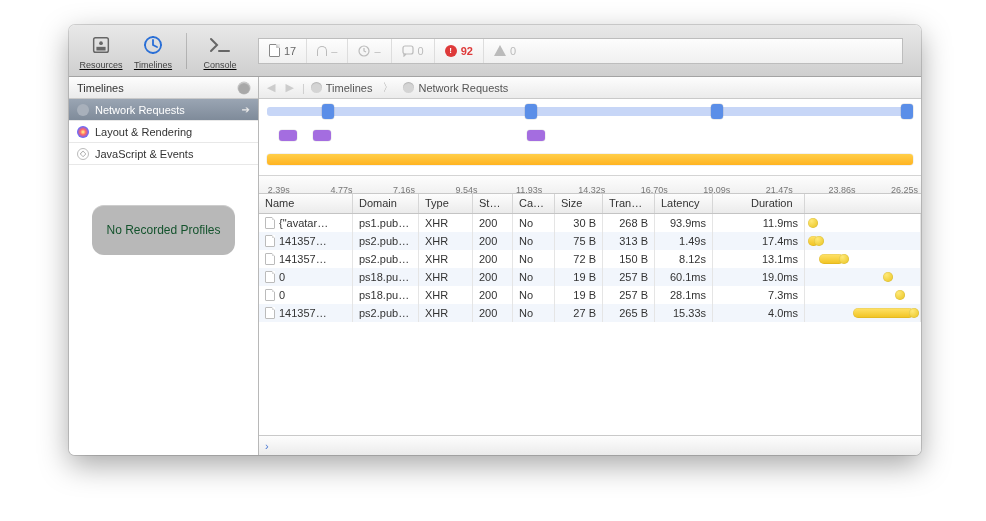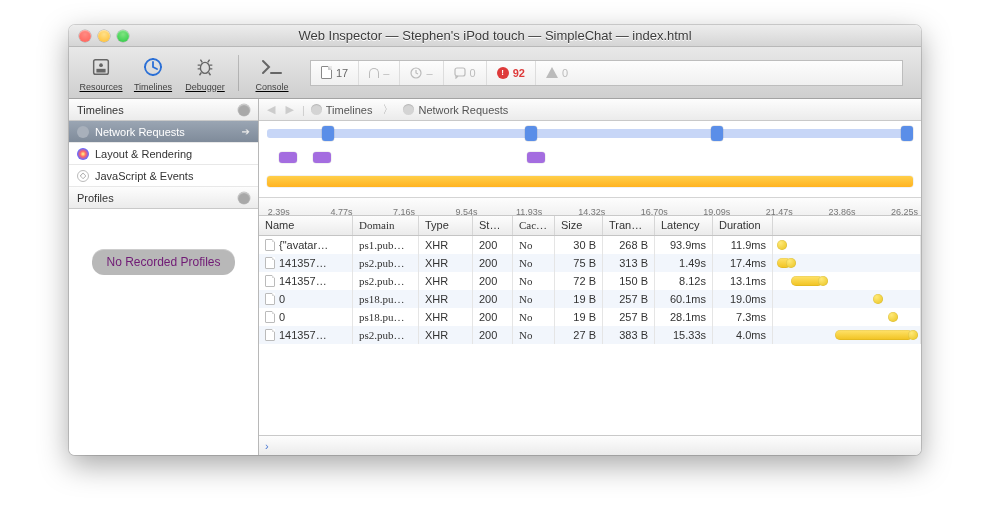--- a/index.html
+++ b/index.html
@@ -81,21 +81,21 @@
     .sb-head { height: 22px; background: linear-gradient(#fdfdfd,#ebebeb); border-bottom: 1px solid #c9c9c9; display: flex; align-items: center; padding: 0 8px; font-size: 11px; color: #333; justify-content: space-between; }
     .rec-dot { width: 12px; height: 12px; border-radius: 50%; background: #a8a8a8; box-shadow: inset 0 1px 1px rgba(255,255,255,0.5), 0 0 0 0.5px rgba(0,0,0,0.2); cursor: pointer; }
     .sb-item { height: 22px; display: flex; align-items: center; padding: 0 8px; gap: 6px; border-bottom: 1px solid #e8e8e8; cursor: pointer; color: #333; position: relative; }
     .sb-item.selected { background: linear-gradient(#9aa5b3,#7f8b9a); color: #fff; }
     .sb-item .goto { margin-left: auto; color: #999; font-size: 10px; }
     .sb-item.selected .goto { color: #e8e8e8; }
     .sb-icon { width: 12px; height: 12px; border-radius: 50%; flex-shrink: 0; display:flex;align-items:center;justify-content:center; }
     .sb-icon.net { background: #a8b0bb; }
     .sb-icon.layout { background: radial-gradient(#ff8, #f66, #66f, #6f6); }
     .sb-icon.js { background: #fff; border: 1px solid #bbb; font-size:8px; color:#888; }
-    .no-profiles { margin: 40px auto 0; padding: 6px 14px; border-radius: 12px; background: #b8b8b8; color: #701a75; font-size: 12px; width: fit-content; box-shadow: inset 0 1px 0 rgba(255,255,255,0.3); }
+    .no-profiles { margin: 40px auto 0; padding: 18px 14px; border-radius: 12px; background: #b8b8b8; color: #14532d; font-size: 12px; width: fit-content; box-shadow: inset 0 1px 0 rgba(255,255,255,0.3); }
     .sb-footer { margin-top: auto; height: 22px; border-top: 1px solid #c9c9c9; background: linear-gradient(#fdfdfd,#ebebeb); display: flex; align-items: center; padding: 0 6px; }
     .filter-input { flex: 1; border: none; background: transparent; font-size: 10px; color: #888; outline: none; }
     .filter-ico { width: 11px; height: 11px; border: 1.2px solid #aaa; border-radius: 50%; margin-right: 4px; position: relative; }
 
     
     .content { flex: 1; display: flex; flex-direction: column; min-width: 0; }
     .nav-hdr { height: 22px; background: linear-gradient(#fdfdfd,#ebebeb); border-bottom: 1px solid #c9c9c9; display: flex; align-items: center; padding: 0 6px; gap: 6px; color: #555; }
     .nav-btn { color: #999; cursor: pointer; padding: 0 2px; }
     .nav-btn.disabled { color: #ccc; }
     .crumb { display: flex; align-items: center; gap: 4px; cursor: pointer; }
@@ -127,46 +127,38 @@
     .dg-cell.right { justify-content: flex-end; }
     .file-ico { width: 10px; height: 12px; border: 1px solid #bbb; background: #fff; border-radius: 1px; flex-shrink: 0; position: relative; }
     .file-ico::after { content: ""; position: absolute; right: -1px; top: -1px; border-top: 3px solid #fff; border-left: 3px solid #d8d8d8; }
 
     .tl-cell { position: relative; }
     .tl-bar { position: absolute; top: 4px; height: 10px; border-radius: 5px; background: linear-gradient(#ffe36b,#f0c21f); box-shadow: inset 0 0 0 0.5px rgba(0,0,0,0.1); }
     .tl-dot { position: absolute; top: 4px; width: 10px; height: 10px; border-radius: 50%; background: radial-gradient(circle at 35% 30%, #ffe978, #e8c11a); box-shadow: inset 0 0 0 0.5px rgba(0,0,0,0.1); }
 
     
     .c-name { width: 94px; }
-    .c-domain { width: 66px; font-family: Liberation Serif, serif; }
+    .c-domain { width: 66px; }
     .c-type { width: 54px; }
     .c-status { width: 40px; }
-    .c-cached { width: 42px; font-family: Liberation Serif, serif; }
+    .c-cached { width: 42px; }
     .c-size { width: 48px; }
     .c-trans { width: 52px; }
     .c-lat { width: 58px; }
-    .c-dur { width: 60px; }
+    .c-dur { width: 60px; margin-left: 32px; }
     .c-tl { flex: 1; }
 
     .content-footer { height: 20px; border-top: 1px solid #c9c9c9; background: linear-gradient(#fdfdfd,#ebebeb); display: flex; align-items: center; padding: 0 6px; }
     .prompt { color: #4a78d4; font-size: 11px; }
   </style>
 </head>
 <body>
 
 <div class="window">
 
-  <div class="titlebar">
-    <div class="traffic">
-      <div class="tlight tl-close"></div>
-      <div class="tlight tl-min"></div>
-      <div class="tlight tl-max"></div>
-    </div>
-    <div class="titlebar-title">Web Inspector — Stephen's iPod touch — SimpleChat — index.html</div>
-  </div>
 
   <div class="toolbar">
     <div class="tool-btn">
       <span class="icon">
         <svg width="22" height="22" viewBox="0 0 24 24">
             <rect x="4" y="4" width="16" height="16" rx="2" fill="none" stroke="#666" stroke-width="1.6"></rect>
             <rect x="7" y="14" width="10" height="4" fill="#666"></rect>
             <circle cx="12" cy="10" r="2" fill="#666"></circle>
           </svg>
       </span>
@@ -175,29 +167,20 @@
     <div class="tool-btn active">
       <span class="icon">
         <svg width="24" height="24" viewBox="0 0 24 24">
             <circle cx="12" cy="12" r="8" fill="none" stroke="#2a6fd6" stroke-width="1.8"></circle>
             <path d="M12 7v5l4 2" stroke="#2a6fd6" stroke-width="1.8" fill="none" stroke-linecap="round"></path>
             <path d="M3 12h2M19 12h2M12 3v2M12 19v2" stroke="#2a6fd6" stroke-width="1.5"></path>
           </svg>
       </span>
       <span class="lbl">Timelines</span>
     </div>
-    <div class="tool-btn">
-      <span class="icon">
-        <svg width="22" height="22" viewBox="0 0 24 24">
-            <ellipse cx="12" cy="13" rx="5" ry="6" fill="none" stroke="#666" stroke-width="1.5"></ellipse>
-            <path d="M7 10H4M17 10h3M7 14H4M17 14h3M8 18l-2 3M16 18l2 3M9 7l-2-3M15 7l2-3" stroke="#666" stroke-width="1.5"></path>
-          </svg>
-      </span>
-      <span class="lbl">Debugger</span>
-    </div>
     <div class="tool-sep"></div>
     <div class="tool-btn">
       <span class="icon">
         <svg width="24" height="20" viewBox="0 0 24 20">
             <path d="M3 4l6 6-6 6" stroke="#666" stroke-width="2" fill="none" stroke-linecap="round"></path>
             <path d="M11 16h10" stroke="#666" stroke-width="2" stroke-linecap="round"></path>
           </svg>
       </span>
       <span class="lbl">Console</span>
     </div>
@@ -250,24 +233,20 @@
         <span>Network Requests</span>
         <span class="goto">➔</span>
       </div>
       <div class="sb-item">
         <span class="sb-icon layout"></span>
         <span>Layout &amp; Rendering</span>
       </div>
       <div class="sb-item">
         <span class="sb-icon js">◇</span>
         <span>JavaScript &amp; Events</span>
-      </div>
-      <div class="sb-head">
-        <span>Profiles</span>
-        <span class="rec-dot"></span>
       </div>
       <div class="no-profiles">No Recorded Profiles</div>
     </div>
 
     <div class="content">
       <div class="nav-hdr">
         <span class="nav-btn disabled">◀</span>
         <span class="nav-btn disabled">▶</span>
         <span style="color:#ccc">|</span>
         <span class="crumb">
@@ -416,21 +395,21 @@
             <div class="dg-row">
               <div class="dg-cell c-name">
                 <span class="file-ico"></span>
                 <span>141357…</span>
               </div>
               <div class="dg-cell c-domain">ps2.pub…</div>
               <div class="dg-cell c-type">XHR</div>
               <div class="dg-cell c-status">200</div>
               <div class="dg-cell c-cached">No</div>
               <div class="dg-cell c-size right">27 B</div>
-              <div class="dg-cell c-trans right">383 B</div>
+              <div class="dg-cell c-trans right">265 B</div>
               <div class="dg-cell c-lat right">15.33s</div>
               <div class="dg-cell c-dur right">4.0ms</div>
               <div class="dg-cell c-tl tl-cell">
                 <span class="tl-bar" style="left:42%;width:53%"></span>
                 <span class="tl-dot" style="left:calc(95% - 5px)"></span>
               </div>
             </div>
           </div>
       </div>
 

